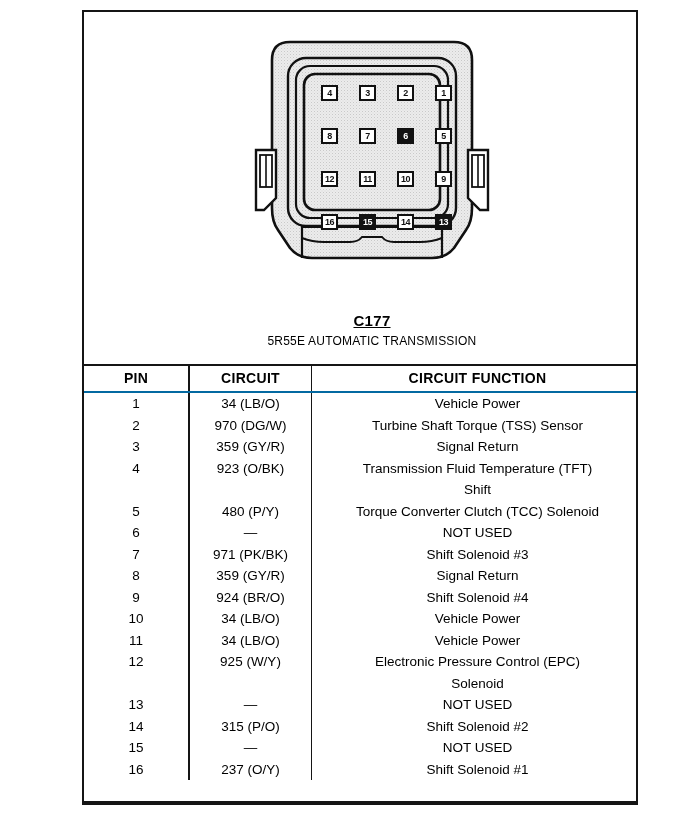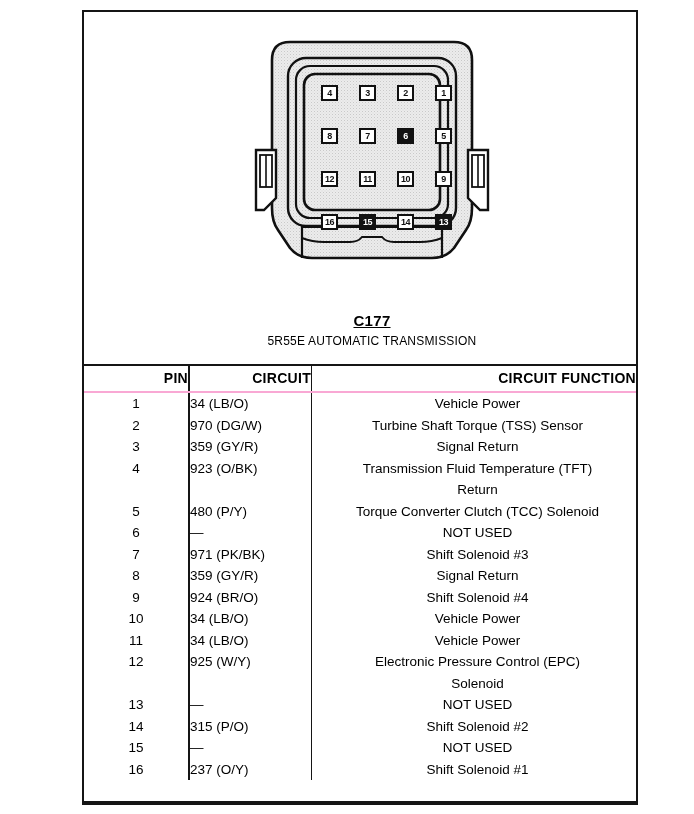--- a/index.html
+++ b/index.html
@@ -104,25 +104,25 @@
   #pin-table td {
     padding: 0;
     vertical-align: top;
   }
   #pin-table thead th {
     font-weight: bold;
     font-size: 14px;
     letter-spacing: 0.3px;
     height: 25px;
     line-height: 25px;
-    text-align: right;
-    border-bottom: 2px solid #f9a8d4;
+    text-align: center;
+    border-bottom: 2px solid #0369a1;
   }
   .col-pin   { width: 104px; text-align: center; }
-  .col-circ  { width: 121px; }
+  .col-circ  { width: 121px; text-align: center; }
   .col-func  { text-align: center; padding-left: 7px !important; }
 
   #pin-table tbody td {
     height: 21.5px;
     line-height: 21.5px;
     white-space: nowrap;
   }
   #pin-table tbody td.col-func {
     white-space: normal;
     line-height: 21.5px;
@@ -238,21 +238,21 @@
         <td class="col-func divider-l-thin">Signal Return</td>
       </tr>
       <tr>
         <td class="col-pin">4</td>
         <td class="col-circ divider-l">923 (O/BK)</td>
         <td class="col-func divider-l-thin">Transmission Fluid Temperature (TFT)</td>
       </tr>
       <tr>
         <td class="col-pin"></td>
         <td class="col-circ divider-l"></td>
-        <td class="col-func divider-l-thin">Return</td>
+        <td class="col-func divider-l-thin">Shift</td>
       </tr>
       <tr>
         <td class="col-pin">5</td>
         <td class="col-circ divider-l">480 (P/Y)</td>
         <td class="col-func divider-l-thin">Torque Converter Clutch (TCC) Solenoid</td>
       </tr>
       <tr>
         <td class="col-pin">6</td>
         <td class="col-circ divider-l">—</td>
         <td class="col-func divider-l-thin">NOT USED</td>

